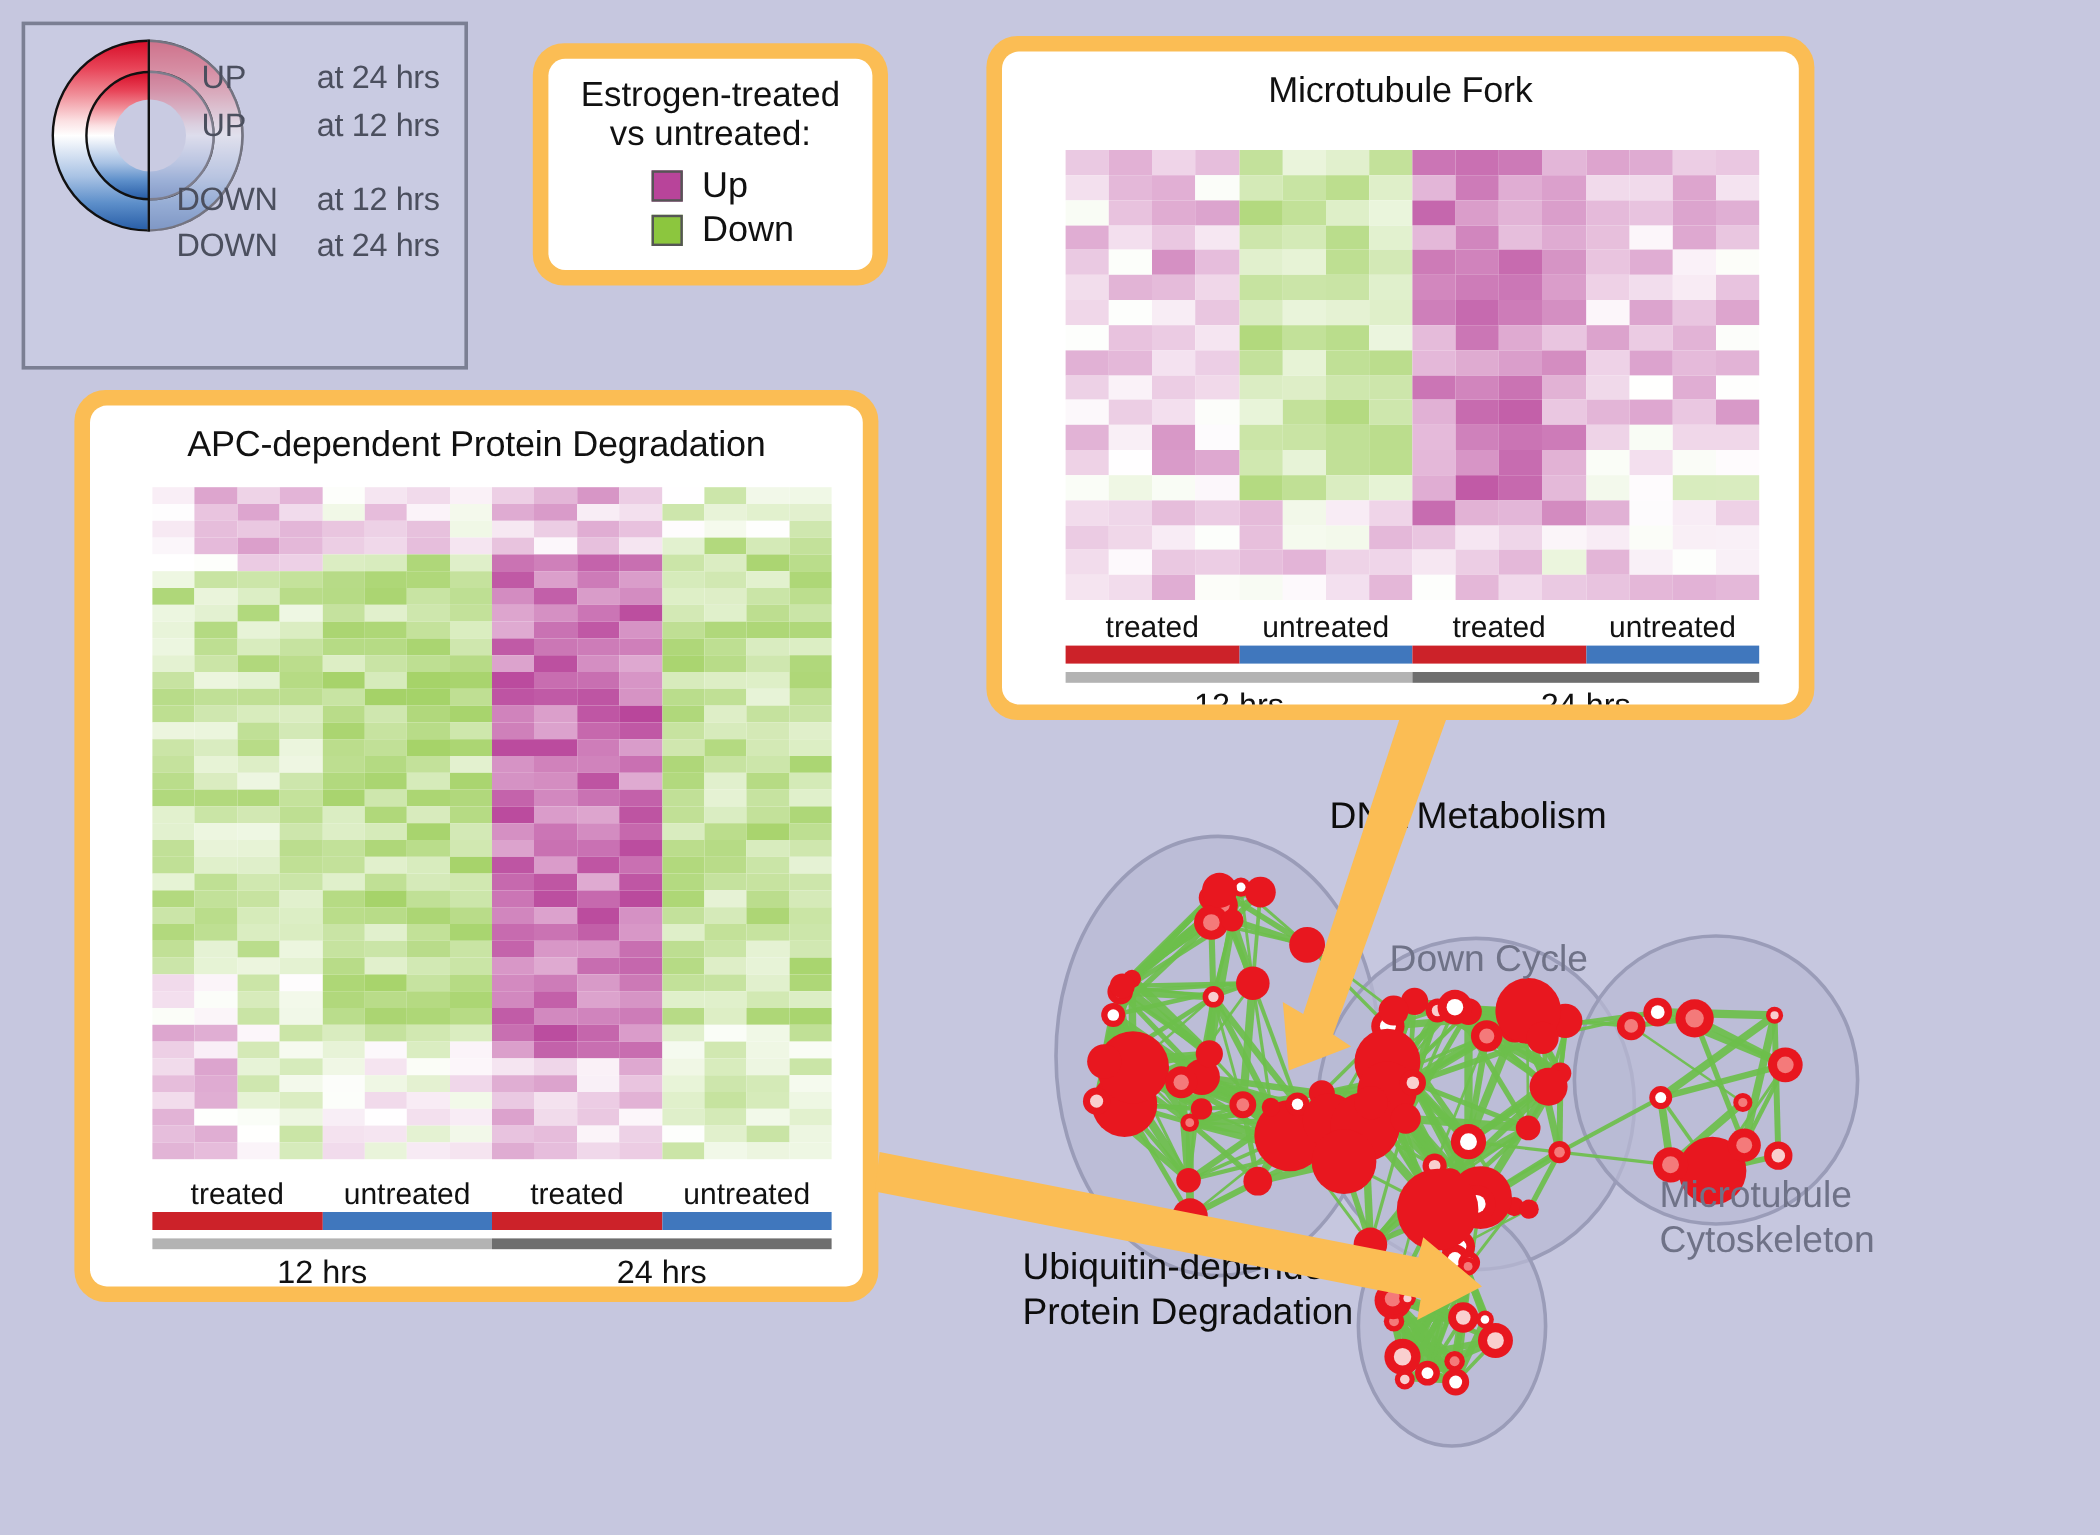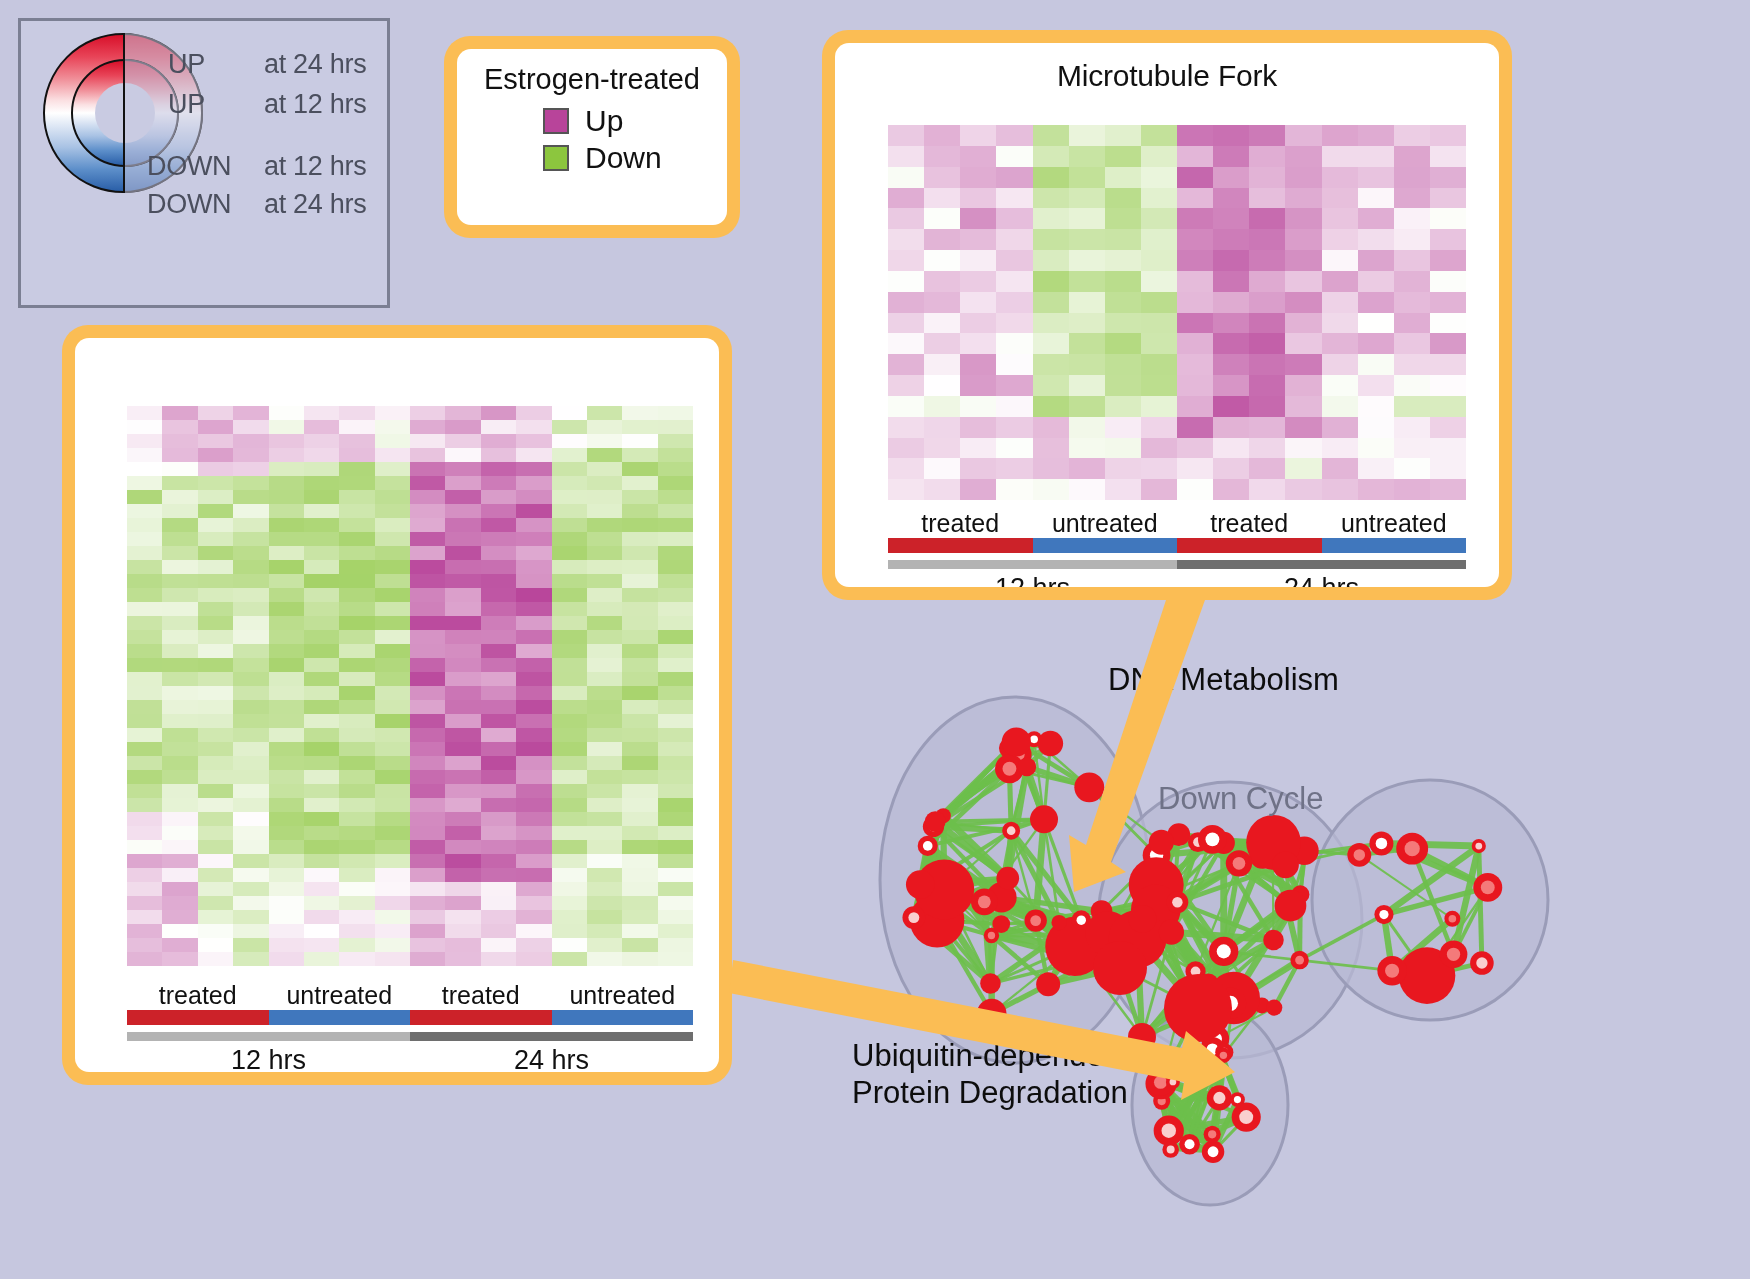--- a/index.html
+++ b/index.html
@@ -193,20 +193,21 @@
     <div class="wheel-label" style="left:243px; top:168px;">at 24 hrs</div>
 
     <div id="cw-caption">
     </div>
   </div>
 
   <div class="panel" id="key-panel">
     <div class="panel-inner">
       <div class="key-head">
         <div>Estrogen-treated</div>
+        <div>vs untreated:</div>
       </div>
       <div class="key-rows">
         <div class="key-row">
           <span class="key-swatch" id="key-sw-up" style="background: rgb(184, 68, 154);"></span>
           <span class="key-text">Up</span>
         </div>
         <div class="key-row">
           <span class="key-swatch" id="key-sw-down" style="background: rgb(140, 198, 62);"></span>
           <span class="key-text">Down</span>
         </div>
@@ -527,20 +528,21 @@
         <div class="time-labels">
           <div class="time-label" style="flex:1">12 hrs</div>
           <div class="time-label" style="flex:1">24 hrs</div>
         </div>
       </div>
     </div>
   </div>
 
   <div class="panel" id="apc-panel">
     <div class="panel-inner">
+      <div class="panel-title">APC-dependent Protein Degradation</div>
       <div class="hm" id="apc-heat" style="grid-template-columns: repeat(16, 1fr); grid-template-rows: repeat(40, 1fr);">
           <div class="hm-cell" style="background: rgb(249, 238, 246);"></div>
           <div class="hm-cell" style="background: rgb(221, 165, 206);"></div>
           <div class="hm-cell" style="background: rgb(238, 211, 231);"></div>
           <div class="hm-cell" style="background: rgb(227, 180, 215);"></div>
           <div class="hm-cell" style="background: rgb(253, 254, 251);"></div>
           <div class="hm-cell" style="background: rgb(245, 229, 241);"></div>
           <div class="hm-cell" style="background: rgb(241, 218, 235);"></div>
           <div class="hm-cell" style="background: rgb(250, 241, 247);"></div>
           <div class="hm-cell" style="background: rgb(237, 207, 229);"></div>
@@ -1797,20 +1799,22 @@
           <circle cx="422.16628951190756" cy="534.3674775666187" r="8.580085217712622" fill="#e8171f"></circle>
           <circle cx="422.16628951190756" cy="534.3674775666187" r="4.118440904502059" fill="#f47a7a"></circle>
           <circle cx="330" cy="368" r="27" fill="#e8171f"></circle>
           <circle cx="352" cy="437" r="14" fill="#e8171f"></circle>
           <circle cx="408" cy="408" r="34" fill="#e8171f"></circle>
         </g>
       </svg>
 
     <div class="net-label dark" style="left:318px; top:62px;">DNA Metabolism</div>
     <div class="net-label grey" style="left:368px; top:181px;">Down Cycle</div>
+    <div class="net-label grey" style="left:593px; top:378px;">Microtubule
+Cytoskeleton</div>
     <div class="net-label dark" style="left:62px; top:438px;">Ubiquitin-dependent
 Protein Degradation</div>
   </div>
 
   <svg class="arrow-svg" width="1750" height="1279">
 
     <g>
       <polygon points="1166,600 1205,600 1111,862 1126,872 1074,892 1069,835 1086,845" fill="#fbbd54"></polygon>
     </g>
 

